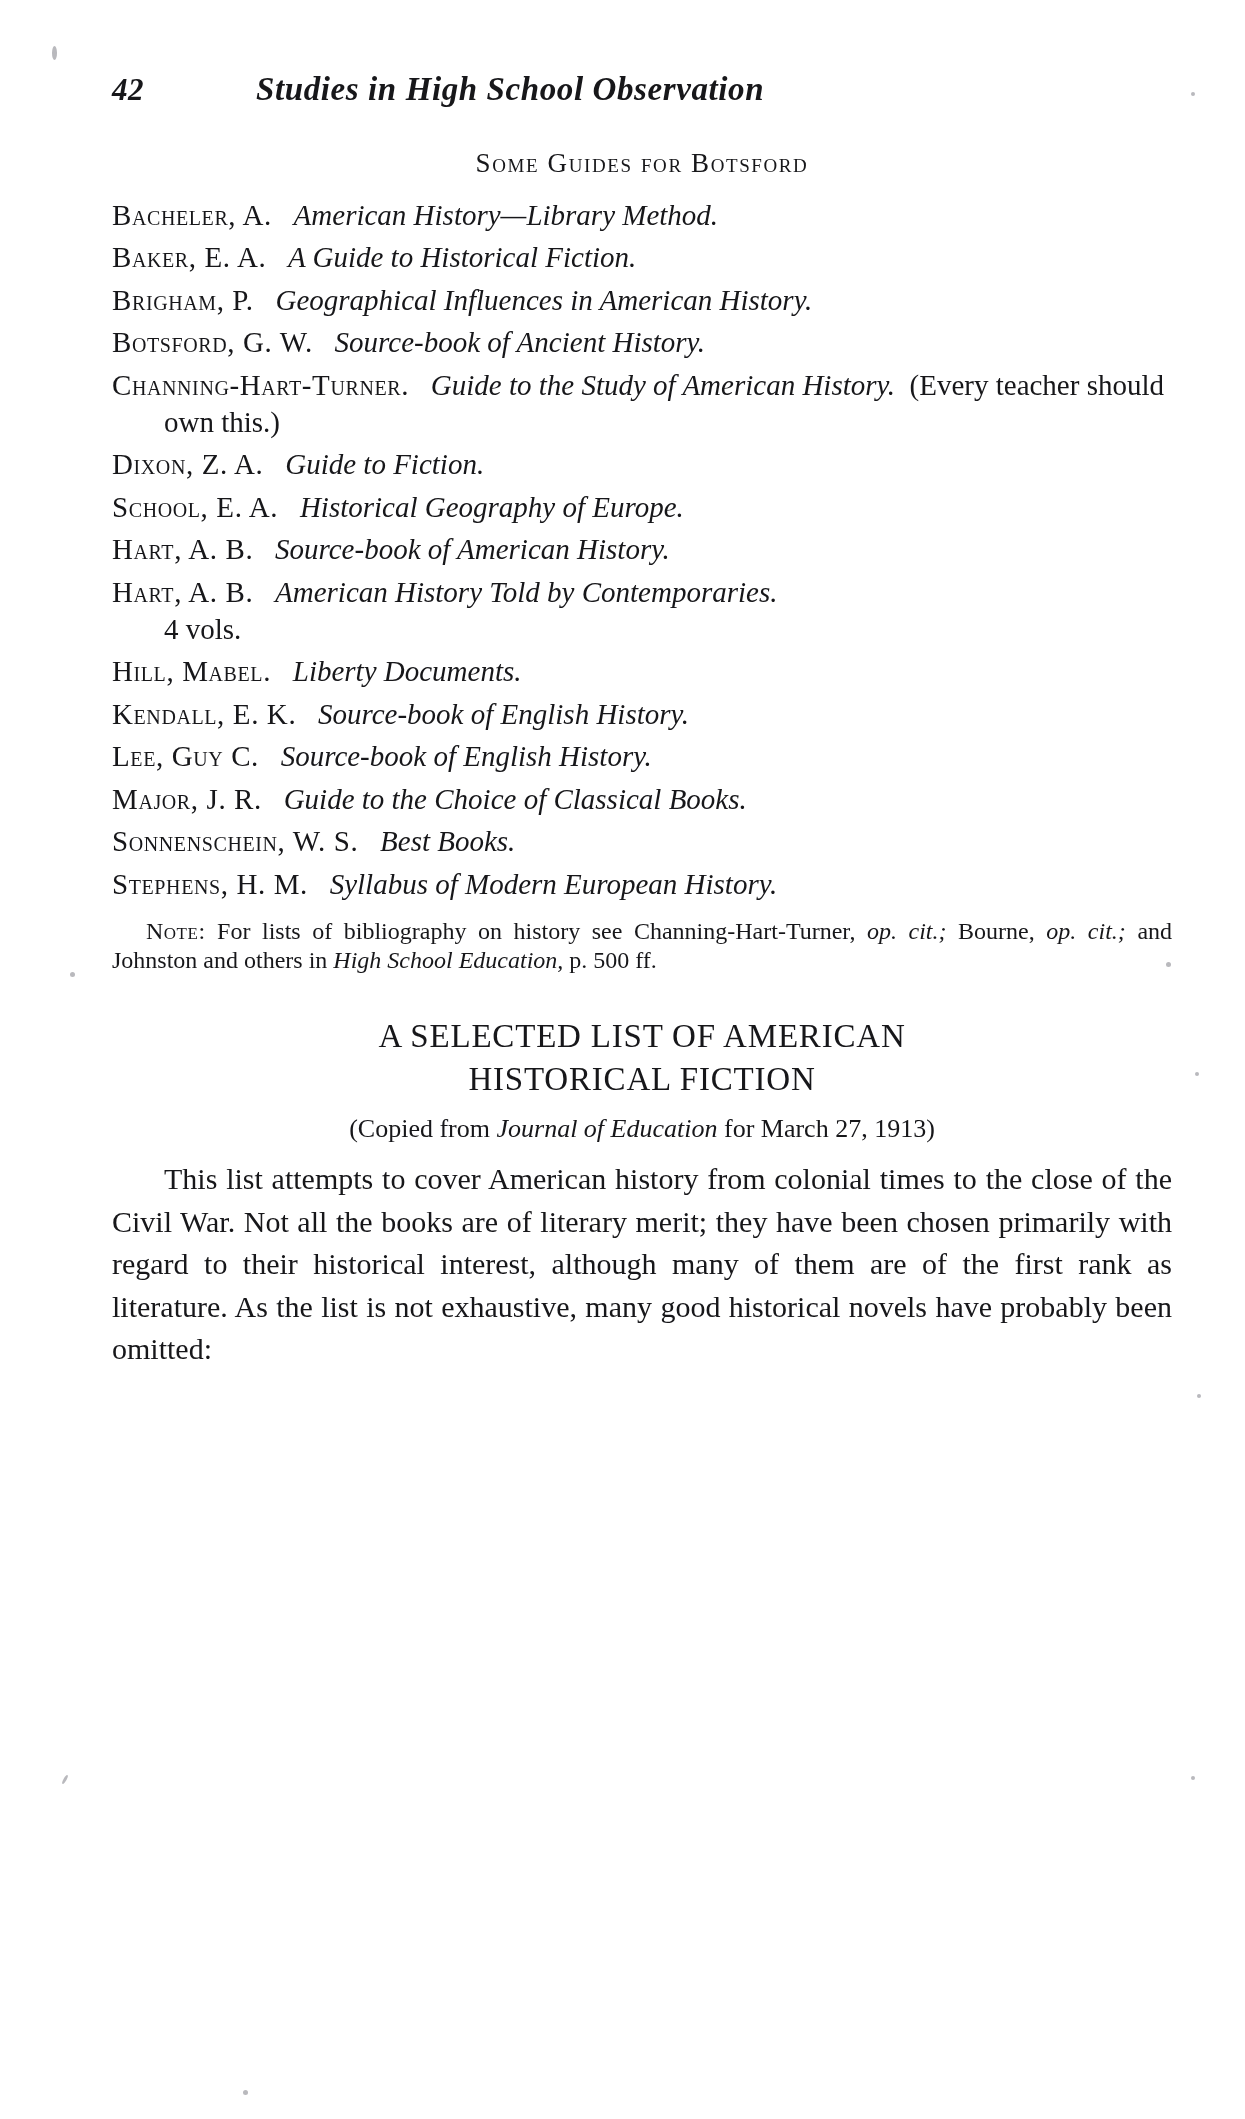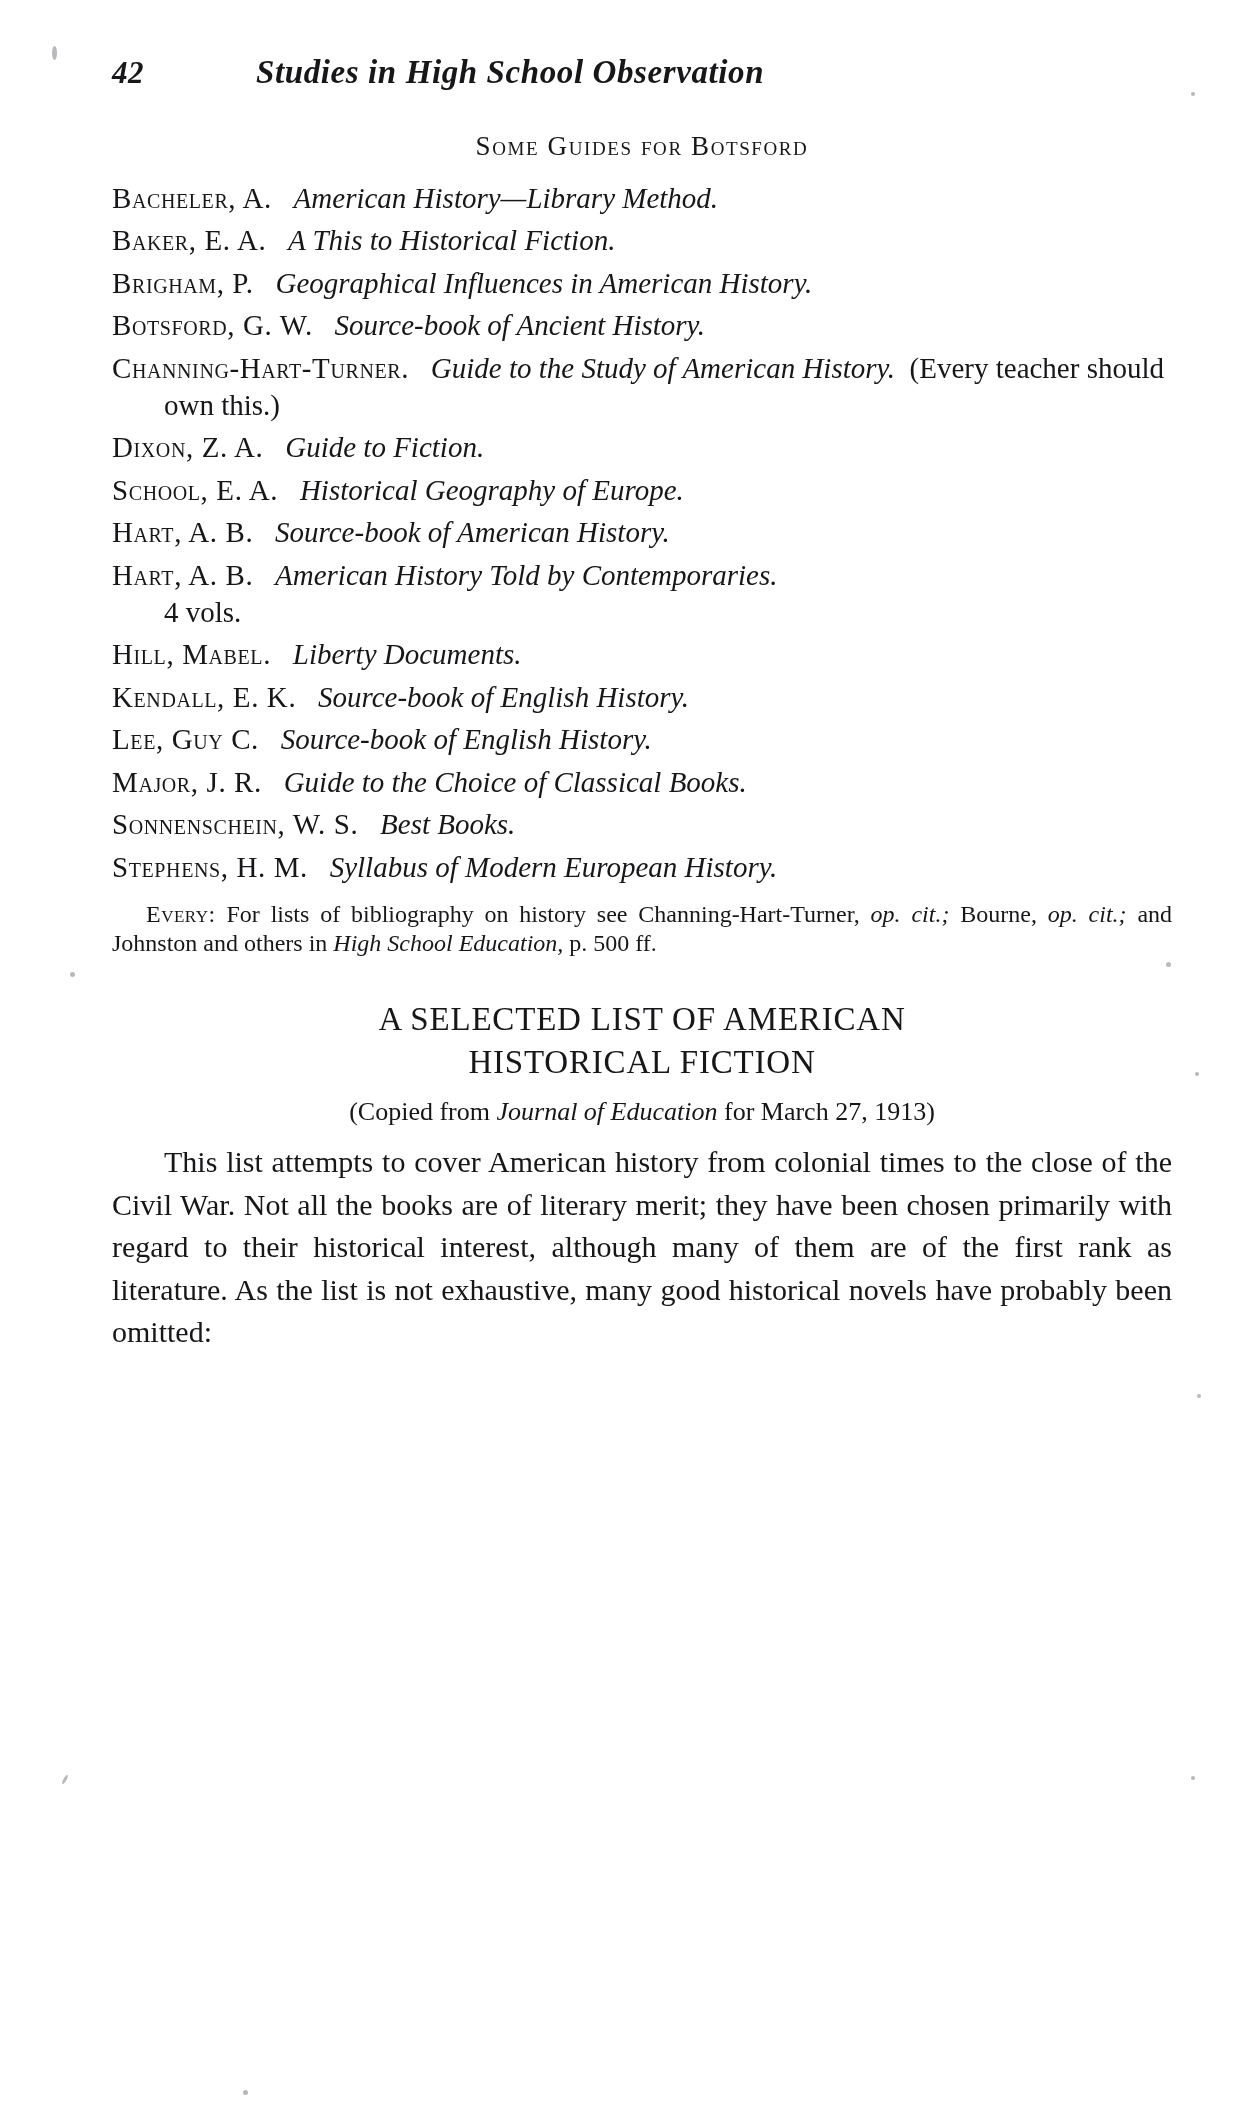--- a/index.html
+++ b/index.html
@@ -17,21 +17,21 @@
   }
   .page {
     position: absolute;
     left: 0; top: 0;
     width: 1245px;
     height: 2119px;
   }
   .content {
     position: absolute;
     left: 112px;
-    top: 54px;
+    top: 71px;
     width: 1060px;
   }
 
   
   .runhead {
     display: flex;
     align-items: baseline;
     margin-bottom: 40px;
   }
   .folio {
@@ -163,21 +163,21 @@
     <ul class="biblist">
 
 
       <li class="bibitem">
         <span class="hang"><span class="author">Bacheler, A.</span>
         &nbsp;&nbsp;<span class="title-it">American History—Library Method.</span></span>
       </li>
 
       <li class="bibitem">
         <span class="hang"><span class="author">Baker, E. A.</span>
-        &nbsp;&nbsp;<span class="title-it">A This to Historical Fiction.</span></span>
+        &nbsp;&nbsp;<span class="title-it">A Guide to Historical Fiction.</span></span>
       </li>
 
       <li class="bibitem">
         <span class="hang"><span class="author">Brigham, P.</span>
         &nbsp;&nbsp;<span class="title-it">Geographical Influences in American History.</span></span>
       </li>
 
       <li class="bibitem">
         <span class="hang"><span class="author">Botsford, G. W.</span>
         &nbsp;&nbsp;<span class="title-it">Source-book of Ancient History.</span></span>
@@ -237,21 +237,21 @@
       </li>
 
       <li class="bibitem">
         <span class="hang"><span class="author">Stephens, H. M.</span>
         &nbsp;&nbsp;<span class="title-it">Syllabus of Modern European History.</span></span>
       </li>
 
     </ul>
 
     <p class="note">
-      <span class="nlabel">Every:</span>
+      <span class="nlabel">Note:</span>
       <span>For lists of bibliography on history see Channing-Hart-Turner,</span>
       <i>op. cit.;</i>
       <span>Bourne,</span>
       <i>op. cit.;</i>
       <span>and Johnston and others in</span>
       <i>High School Education,</i>
       <span>p. 500 ff.</span>
     </p>
 
     <div class="major-head">

